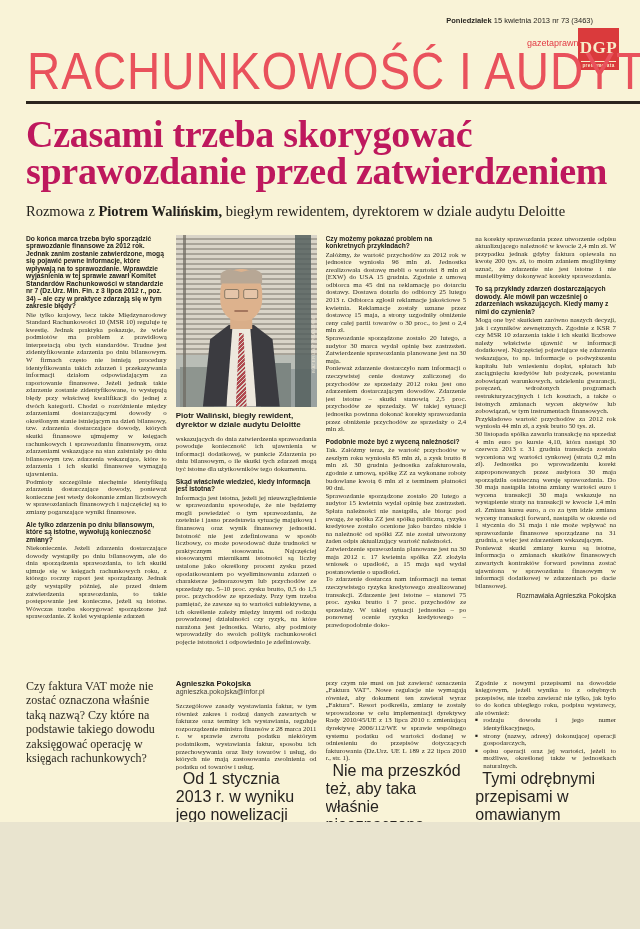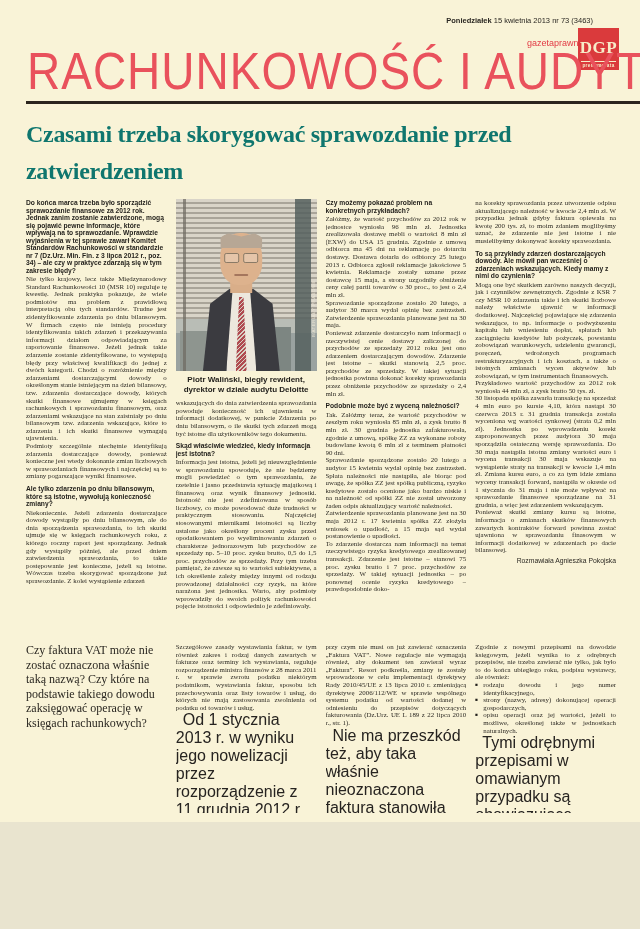--- a/index.html
+++ b/index.html
@@ -16,22 +16,22 @@
   .logo-main{font-family:"Liberation Serif",serif;font-weight:bold;font-size:17px;
              color:#f7ecc9;letter-spacing:.5px;line-height:26px;}
   .logo-sub{border-top:1px solid #f7ecc9;margin:0 3px;font-size:4.6px;font-weight:bold;
             color:#f7ecc9;letter-spacing:.4px;line-height:8px;}
   .section-title{margin:52px 0 0 1px;font-size:46px;line-height:44px;font-weight:normal;
                  letter-spacing:1px;color:#e9515c;transform:scaleY(1.12);transform-origin:left bottom;
                  white-space:nowrap;}
   .top-rule{height:3px;background:#2b241d;margin:5px -24px 0 0;}
 
   
-  .headline1{font-family:"Liberation Serif",serif;font-weight:bold;color:#0f766e;
-             font-size:24px;line-height:37px;margin:12px 0 0 0;letter-spacing:-.3px;}
+  .headline1{font-family:"Liberation Serif",serif;font-weight:bold;color:#be185d;
+             font-size:38px;line-height:37px;margin:12px 0 0 0;letter-spacing:-.3px;}
   .intro{font-family:"Liberation Serif",serif;font-size:14.5px;margin-top:13px;color:#23211d;}
   .intro b{font-weight:bold;}
 
   .cols{display:flex;gap:9px;margin-top:9px;}
   .cols-a1{height:432px;overflow:hidden;}
   .col{flex:1 1 0;min-width:0;overflow:hidden;}
 
   .col p{margin:0;}
   .pt-a{font-family:"Liberation Serif",serif;font-size:6.9px;line-height:7.6px;
         text-align:justify;color:#2c2923;}
@@ -39,21 +39,21 @@
         margin:5px 0 1px 0 !important;text-align:left;}
   .col > div > .pt-q:first-child, .plist > .pt-q:first-child{margin-top:0 !important;}
   .pt-sign{font-size:6.8px;line-height:9px;text-align:right;color:#2c2923;margin-top:2px !important;}
   .pt-lead{font-family:"Liberation Serif",serif;font-size:12px;line-height:14.6px;color:#2a2721;}
   .pt-ind{text-indent:7px;}
   .pt-bullet{position:relative;padding-left:8px;font-family:"Liberation Serif",serif;
              font-size:6.9px;line-height:7.6px;text-align:justify;color:#2c2923;}
   .pt-bullet::before{content:"■";position:absolute;left:0;top:0;font-size:4.6px;color:#1f1d19;}
 
   
-  .photo{margin:0 0 5px 0;text-align:center;}
+  .photo{margin:0 0 5px 0;}
   .ph-img{position:relative;width:100%;height:172px;overflow:hidden;
           background:repeating-linear-gradient(180deg,#d9d4c8 0 3px,#a9a499 3px 5px);}
   .ph-city{position:absolute;left:0;bottom:0;width:100%;height:52px;
            background:linear-gradient(180deg,#b9bdb6 0 14px,#9aa2a0 14px 100%);}
   .ph-bldg1{position:absolute;left:4px;bottom:0;width:34px;height:40px;background:#8e958f;}
   .ph-bldg2{position:absolute;left:42px;bottom:0;width:22px;height:30px;background:#a3a89f;}
   .ph-bldg3{position:absolute;right:26px;bottom:0;width:30px;height:44px;background:#7d8682;}
   .ph-tower{position:absolute;right:6px;top:0;width:16px;height:100%;background:#55605e;opacity:.85;}
   .ph-mull{position:absolute;left:7px;top:0;width:3px;height:100%;background:#6e6a60;opacity:.7;}
   .ph-man{position:absolute;left:50%;bottom:0;transform:translateX(-54%);width:120px;height:130px;}
@@ -104,20 +104,21 @@
       <div class="logo-sub">prenumerata</div>
     </div>
   </header>
 
   <div class="content">
     <h1 class="section-title">RACHUNKOWOŚĆ I AUDYT</h1>
     <div class="top-rule"></div>
 
     <article>
       <h2 class="headline1">Czasami trzeba skorygować sprawozdanie przed zatwierdzeniem</h2>
+      <p class="intro"><span>Rozmowa z </span><b>Piotrem Walińskim,</b><span> biegłym rewidentem, dyrektorem w dziale audytu Deloitte</span></p>
 
       <div class="cols cols-a1">
         <div class="col">
           <div class="plist">
               <p class="pt-q">Do końca marca trzeba było sporządzić sprawozdanie finansowe za 2012 rok. Jednak zanim zostanie zatwierdzone, mogą się pojawić pewne informacje, które wpływają na to sprawozdanie. Wprawdzie wyjaśnienia w tej sprawie zawarł Komitet Standardów Rachunkowości w standardzie nr 7 (Dz.Urz. Min. Fin. z 3 lipca 2012 r., poz. 34) – ale czy w praktyce zdarzają się w tym zakresie błędy?</p>
               <p class="pt-a">Nie tylko krajowy, lecz także Międzynarodowy Standard Rachunkowości 10 (MSR 10) reguluje tę kwestię. Jednak praktyka pokazuje, że wiele podmiotów ma problem z prawidłową interpretacją obu tych standardów. Trudne jest zidentyfikowanie zdarzenia po dniu bilansowym. W firmach często nie istnieją procedury identyfikowania takich zdarzeń i przekazywania informacji działom odpowiadającym za raportowanie finansowe. Jeżeli jednak takie zdarzenie zostanie zidentyfikowane, to występują błędy przy właściwej kwalifikacji do jednej z dwóch kategorii. Chodzi o rozróżnienie między zdarzeniami dostarczającymi dowody o określonym stanie istniejącym na dzień bilansowy, tzw. zdarzenia dostarczające dowody, których skutki finansowe ujmujemy w księgach rachunkowych i sprawozdaniu finansowym, oraz zdarzeniami wskazujące na stan zaistniały po dniu bilansowym tzw. zdarzenia wskazujące, które to zdarzenia i ich skutki finansowe wymagają ujawnienia.</p>
               <p class="pt-a">Podmioty szczególnie niechętnie identyfikują zdarzenia dostarczające dowody, ponieważ konieczne jest wtedy dokonanie zmian liczbowych w sprawozdaniach finansowych i najczęściej są to zmiany pogarszające wyniki finansowe.</p>
               <p class="pt-q">Ale tylko zdarzenia po dniu bilansowym, które są istotne, wywołują konieczność zmiany?</p>
               <p class="pt-a">Niekoniecznie. Jeżeli zdarzenia dostarczające dowody wystąpiły po dniu bilansowym, ale do dnia sporządzenia sprawozdania, to ich skutki ujmuje się w księgach rachunkowych roku, z którego roczny raport jest sporządzany. Jednak gdy wystąpiły później, ale przed dniem zatwierdzenia sprawozdania, to takie postępowanie jest konieczne, jeżeli są istotne. Wówczas trzeba skorygować sporządzone już sprawozdanie. Z kolei wystąpienie zdarzeń</p>
             </div>
@@ -181,20 +182,24 @@
 
     <article>
 
       <div class="cols cols-a2">
         <div class="col">
           <div class="plist">
               <p class="pt-lead">Czy faktura VAT może nie zostać oznaczona właśnie taką nazwą? Czy które na podstawie takiego dowodu zaksięgować operację w księgach rachunkowych?</p>
             </div>
         </div>
         <div class="col">
+          <div class="byline">
+            <div class="byline-name">Agnieszka Pokojska</div>
+            <div class="byline-mail">agnieszka.pokojska@infor.pl</div>
+          </div>
           <div class="plist">
               <p class="pt-a">Szczegółowe zasady wystawiania faktur, w tym również zakres i rodzaj danych zawartych w fakturze oraz terminy ich wystawiania, reguluje rozporządzenie ministra finansów z 28 marca 2011 r. w sprawie zwrotu podatku niektórym podatnikom, wystawiania faktur, sposobu ich przechowywania oraz listy towarów i usług, do których nie mają zastosowania zwolnienia od podatku od towarów i usług.</p>
               <p class="pt-ind">Od 1 stycznia 2013 r. w wyniku jego nowelizacji przez rozporządzenie z 11 grudnia 2012 r. (Dz.U. poz. 1428) został zniesiony obowiązek oznaczania faktur wyrazami „Faktura VAT”. Jak wyjaśnia na swojej stronie internetowej Ministerstwo Finansów za fakturę jest zatem uznawany dokument zawierający dane wymagane na podstawie rozporządzenia fakturowego,</p>
             </div>
         </div>
         <div class="col">
           <div class="plist">
               <p class="pt-a">przy czym nie musi on już zawierać oznaczenia „Faktura VAT”. Nowe regulacje nie wymagają również, aby dokument ten zawierał wyraz „Faktura”. Resort podkreśla, zmiany te zostały wprowadzone w celu implementacji dyrektywy Rady 2010/45/UE z 13 lipca 2010 r. zmieniającą dyrektywę 2006/112/WE w sprawie wspólnego systemu podatku od wartości dodanej w odniesieniu do przepisów dotyczących fakturowania (Dz.Urz. UE L 189 z 22 lipca 2010 r., str. 1).</p>
               <p class="pt-ind">Nie ma przeszkód też, aby taka właśnie nieoznaczona faktura stanowiła dowód księgowy.</p>
             </div>

